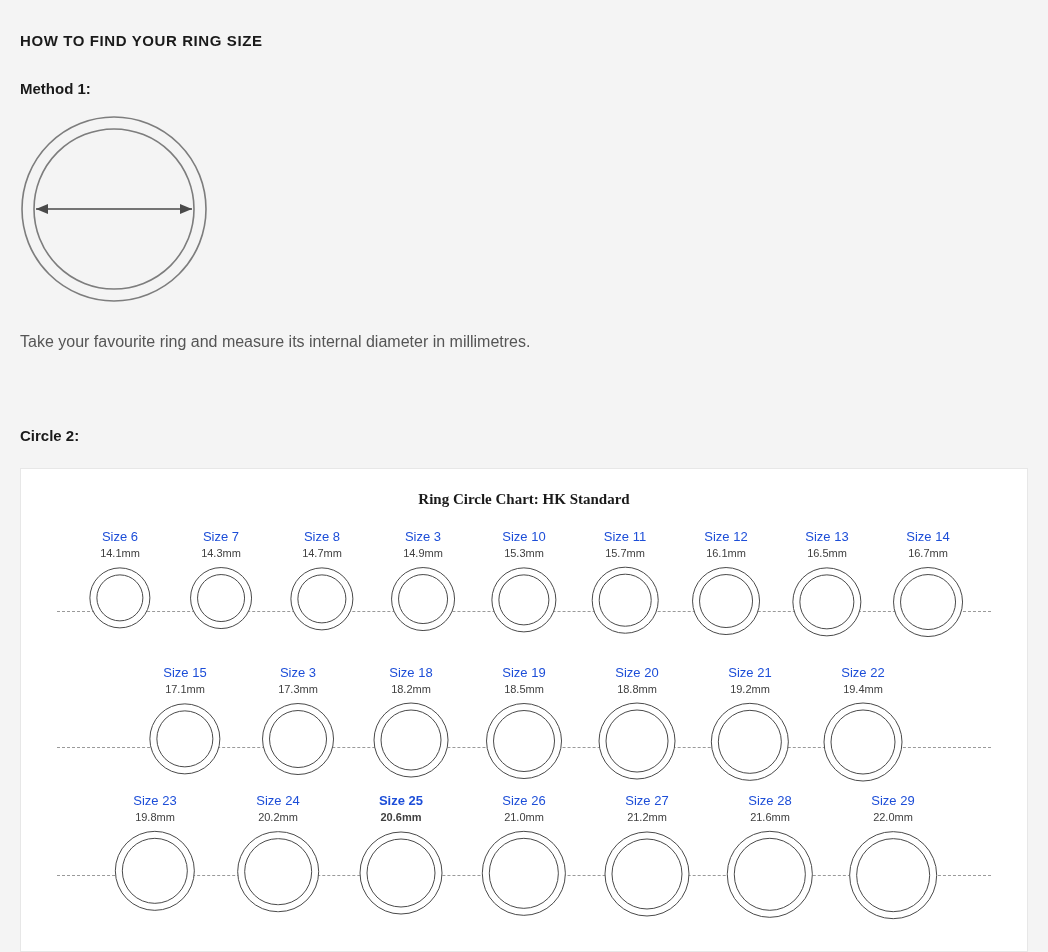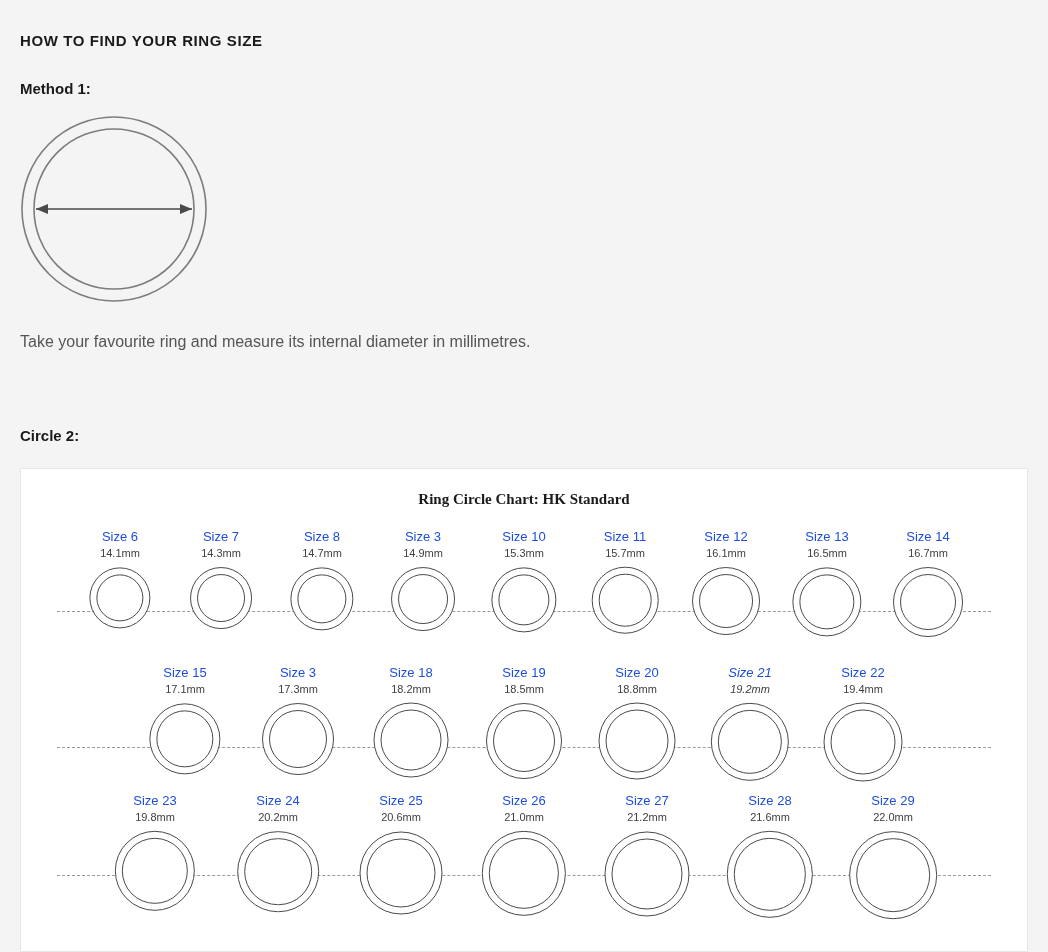--- a/index.html
+++ b/index.html
@@ -282,21 +282,21 @@
             </div>
           </div>
           <div class="ring-cell" style="width: 113px;">
             <div class="label-size">Size 20</div>
             <div class="label-mm">18.8mm</div>
             <div class="ring-graphic" style="width: 76.98px; height: 76.98px;">
               <div class="ring-outer" style="width: 76.98px; height: 76.98px;"></div>
               <div class="ring-inner" style="width: 62.98px; height: 62.98px;"></div>
             </div>
           </div>
-          <div class="ring-cell" style="width: 113px; font-style: italic;">
+          <div class="ring-cell" style="width: 113px;">
             <div class="label-size">Size 21</div>
             <div class="label-mm">19.2mm</div>
             <div class="ring-graphic" style="width: 78.32px; height: 78.32px;">
               <div class="ring-outer" style="width: 78.32px; height: 78.32px;"></div>
               <div class="ring-inner" style="width: 64.32px; height: 64.32px;"></div>
             </div>
           </div>
           <div class="ring-cell" style="width: 113px;">
             <div class="label-size">Size 22</div>
             <div class="label-mm">19.4mm</div>
@@ -320,21 +320,21 @@
             </div>
           </div>
           <div class="ring-cell" style="width: 123px;">
             <div class="label-size">Size 24</div>
             <div class="label-mm">20.2mm</div>
             <div class="ring-graphic" style="width: 81.67px; height: 81.67px;">
               <div class="ring-outer" style="width: 81.67px; height: 81.67px;"></div>
               <div class="ring-inner" style="width: 67.67px; height: 67.67px;"></div>
             </div>
           </div>
-          <div class="ring-cell" style="width: 123px;">
+          <div class="ring-cell" style="width: 123px; font-weight: bold;">
             <div class="label-size">Size 25</div>
             <div class="label-mm">20.6mm</div>
             <div class="ring-graphic" style="width: 83.01px; height: 83.01px;">
               <div class="ring-outer" style="width: 83.01px; height: 83.01px;"></div>
               <div class="ring-inner" style="width: 69.01px; height: 69.01px;"></div>
             </div>
           </div>
           <div class="ring-cell" style="width: 123px;">
             <div class="label-size">Size 26</div>
             <div class="label-mm">21.0mm</div>

